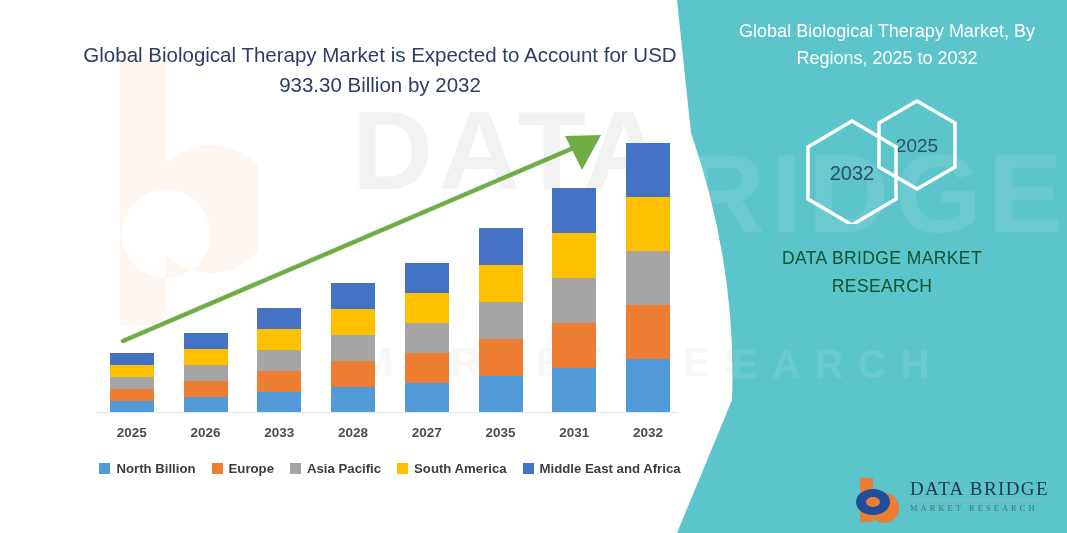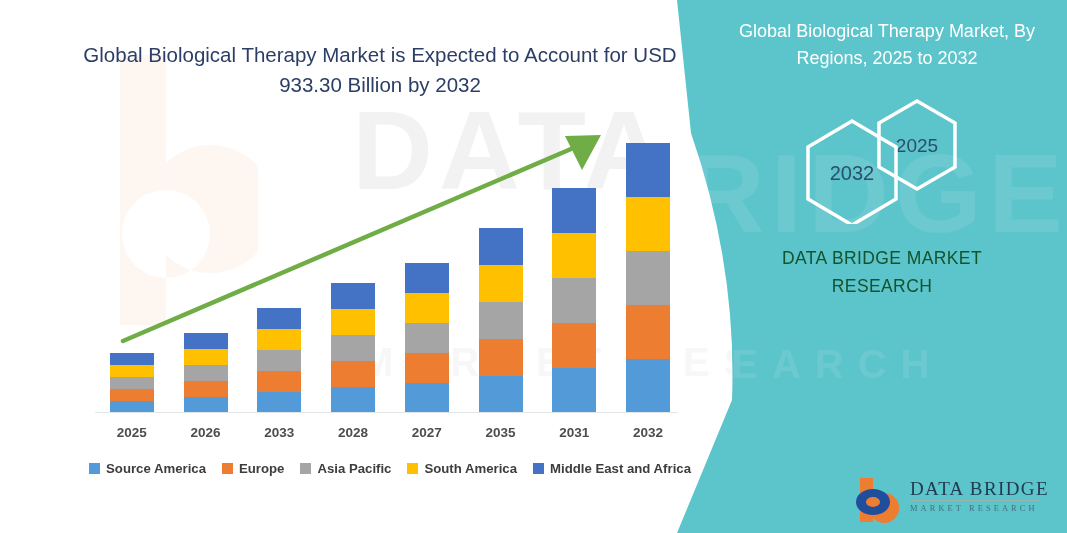--- a/index.html
+++ b/index.html
@@ -177,21 +177,21 @@
         <div class="xtick" style="left: 228.125px;">2028</div>
         <div class="xtick" style="left: 301.875px;">2027</div>
         <div class="xtick" style="left: 375.625px;">2035</div>
         <div class="xtick" style="left: 449.375px;">2031</div>
         <div class="xtick" style="left: 523.125px;">2032</div>
       </div>
 
     <div class="legend" id="legend">
         <div class="legend-item">
           <span class="legend-swatch" style="background: rgb(83, 155, 216);"></span>
-          <span class="legend-label">Source America</span>
+          <span class="legend-label">North Billion</span>
         </div>
         <div class="legend-item">
           <span class="legend-swatch" style="background: rgb(237, 125, 49);"></span>
           <span class="legend-label">Europe</span>
         </div>
         <div class="legend-item">
           <span class="legend-swatch" style="background: rgb(165, 165, 165);"></span>
           <span class="legend-label">Asia Pacific</span>
         </div>
         <div class="legend-item">

